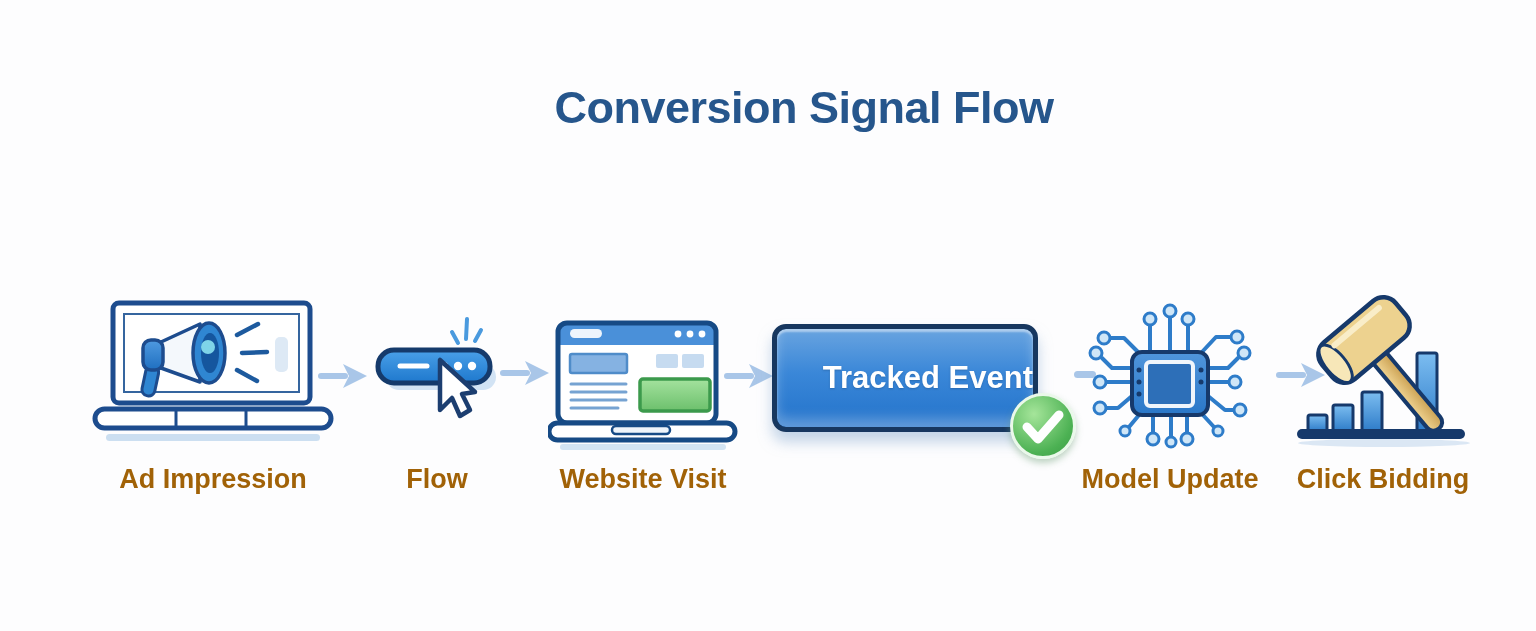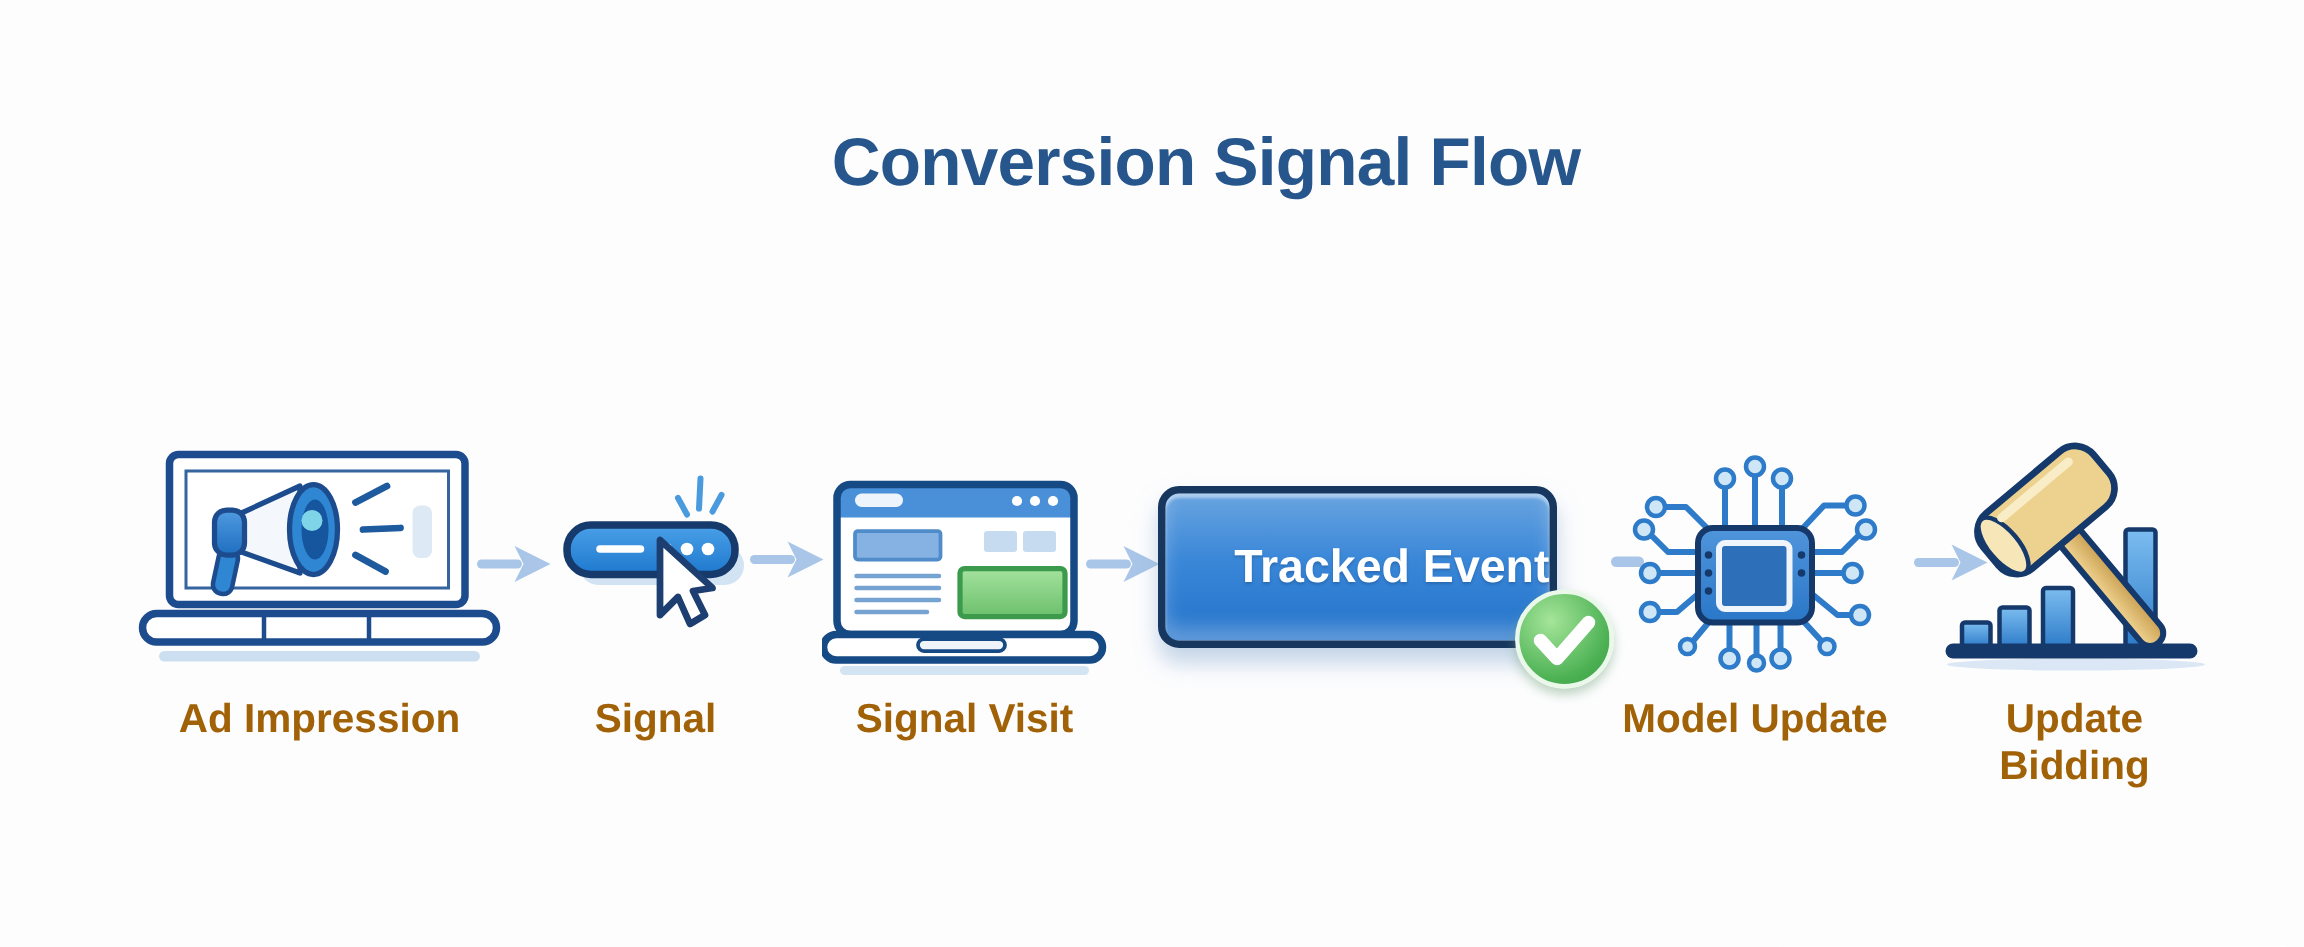--- a/index.html
+++ b/index.html
@@ -234,18 +234,18 @@
     <g transform="rotate(-40 72 48)">
       <rect x="64" y="62" width="17" height="102" rx="8" fill="url(#handleGold)" stroke="#16396b" stroke-width="4"></rect>
       <rect x="24" y="24" width="96" height="48" rx="16" fill="#edd28f" stroke="#16396b" stroke-width="4.5"></rect>
       <ellipse cx="35" cy="48" rx="10" ry="23" fill="#f7e7b8" stroke="#16396b" stroke-width="3"></ellipse>
       <line x1="46" y1="33" x2="104" y2="33" stroke="#f9edc8" stroke-width="6" stroke-linecap="round"></line>
     </g>
     <rect x="5" y="137" width="168" height="10" rx="5" fill="#16396b"></rect>
   </svg>
 
   <div class="step-label" style="left:88px;width:250px">Ad Impression</div>
-  <div class="step-label" style="left:372px;width:130px">Signal</div>
-  <div class="step-label" style="left:548px;width:190px">Signal Visit</div>
+  <div class="step-label" style="left:372px;width:130px">Flow</div>
+  <div class="step-label" style="left:548px;width:190px">Website Visit</div>
   <div class="step-label" style="left:1075px;width:190px">Model Update</div>
-  <div class="step-label" style="left:1288px;width:190px">Update Bidding</div>
+  <div class="step-label" style="left:1288px;width:190px">Click Bidding</div>
 
 </div>
 
 </body></html>

